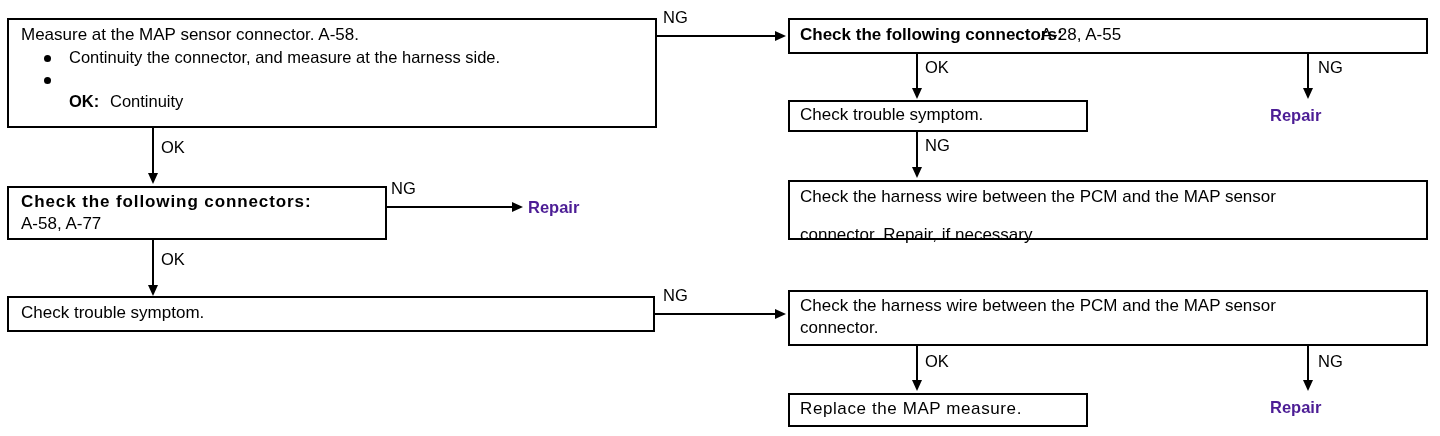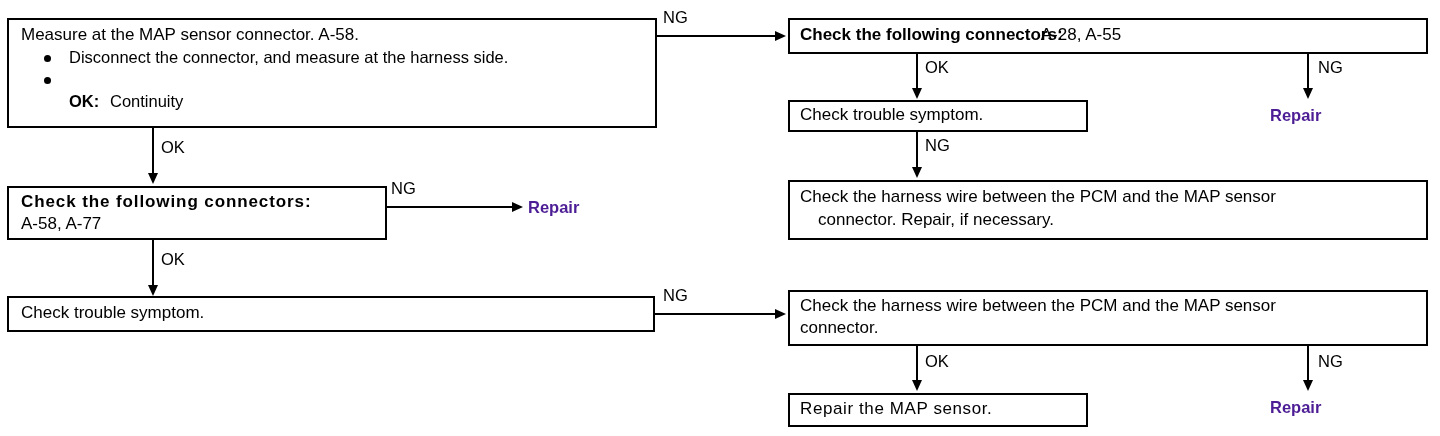--- a/index.html
+++ b/index.html
@@ -89,21 +89,21 @@
 </head>
 <body>
 
 <div id="canvas">
 
   <div class="box" style="left:7px; top:18px; width:650px; height:110px;"></div>
 
   <div class="box-text" style="left:21px; top:24px;">Measure at the MAP sensor connector. A-58.</div>
 
   <div class="bullet" style="left:44px; top:55px;"></div>
-  <div class="bullet-text" style="left:69px; top:46px;">Disconnect the connector, and measure at the harness side.</div>
+  <div class="bullet-text" style="left:69px; top:46px;">Continuity the connector, and measure at the harness side.</div>
 
   <div class="bullet" style="left:44px; top:77px;"></div>
 
   <div class="bullet-text bold" style="left:69px; top:90px;">OK:</div>
   <div class="bullet-text" style="left:110px; top:90px;">Continuity</div>
 
   <div class="hline" style="left:657px; top:35px; width:126px;"></div>
   <div class="arrow-right" style="left:775px; top:31px;"></div>
   <div class="lbl" style="left:663px; top:8px;">NG</div>
 
@@ -146,31 +146,31 @@
 
   <div class="box" style="left:788px; top:100px; width:300px; height:32px;"></div>
   <div class="box-text" style="left:800px; top:104px;">Check trouble symptom.</div>
 
   <div class="vline" style="left:916px; top:132px; height:37px;"></div>
   <div class="arrow-down" style="left:912px; top:167px;"></div>
   <div class="lbl" style="left:925px; top:136px;">NG</div>
 
   <div class="box" style="left:788px; top:180px; width:640px; height:60px;"></div>
   <div class="box-text" style="left:800px; top:186px;">Check the harness wire between the PCM and the MAP sensor</div>
-  <div class="box-text" style="left:800px; top:209px;margin-left:18px;">connector. Repair, if necessary.</div>
+  <div class="box-text" style="left:800px; top:224px;">connector. Repair, if necessary.</div>
 
   <div class="box" style="left:788px; top:290px; width:640px; height:56px;"></div>
   <div class="box-text" style="left:800px; top:295px;">Check the harness wire between the PCM and the MAP sensor</div>
   <div class="box-text" style="left:800px; top:317px;">connector.</div>
 
   <div class="vline" style="left:916px; top:346px; height:37px;"></div>
   <div class="arrow-down" style="left:912px; top:380px;"></div>
   <div class="lbl" style="left:925px; top:352px;">OK</div>
 
   <div class="vline" style="left:1307px; top:346px; height:37px;"></div>
   <div class="arrow-down" style="left:1303px; top:380px;"></div>
   <div class="lbl" style="left:1318px; top:352px;">NG</div>
   <div class="term" style="left:1270px; top:398px;">Repair</div>
 
   <div class="box" style="left:788px; top:393px; width:300px; height:34px;"></div>
-  <div class="box-text" style="left:800px; top:398px; letter-spacing:0.6px;">Repair the MAP sensor.</div>
+  <div class="box-text" style="left:800px; top:398px; letter-spacing:0.6px;">Replace the MAP measure.</div>
 
 </div>
 
 </body></html>

